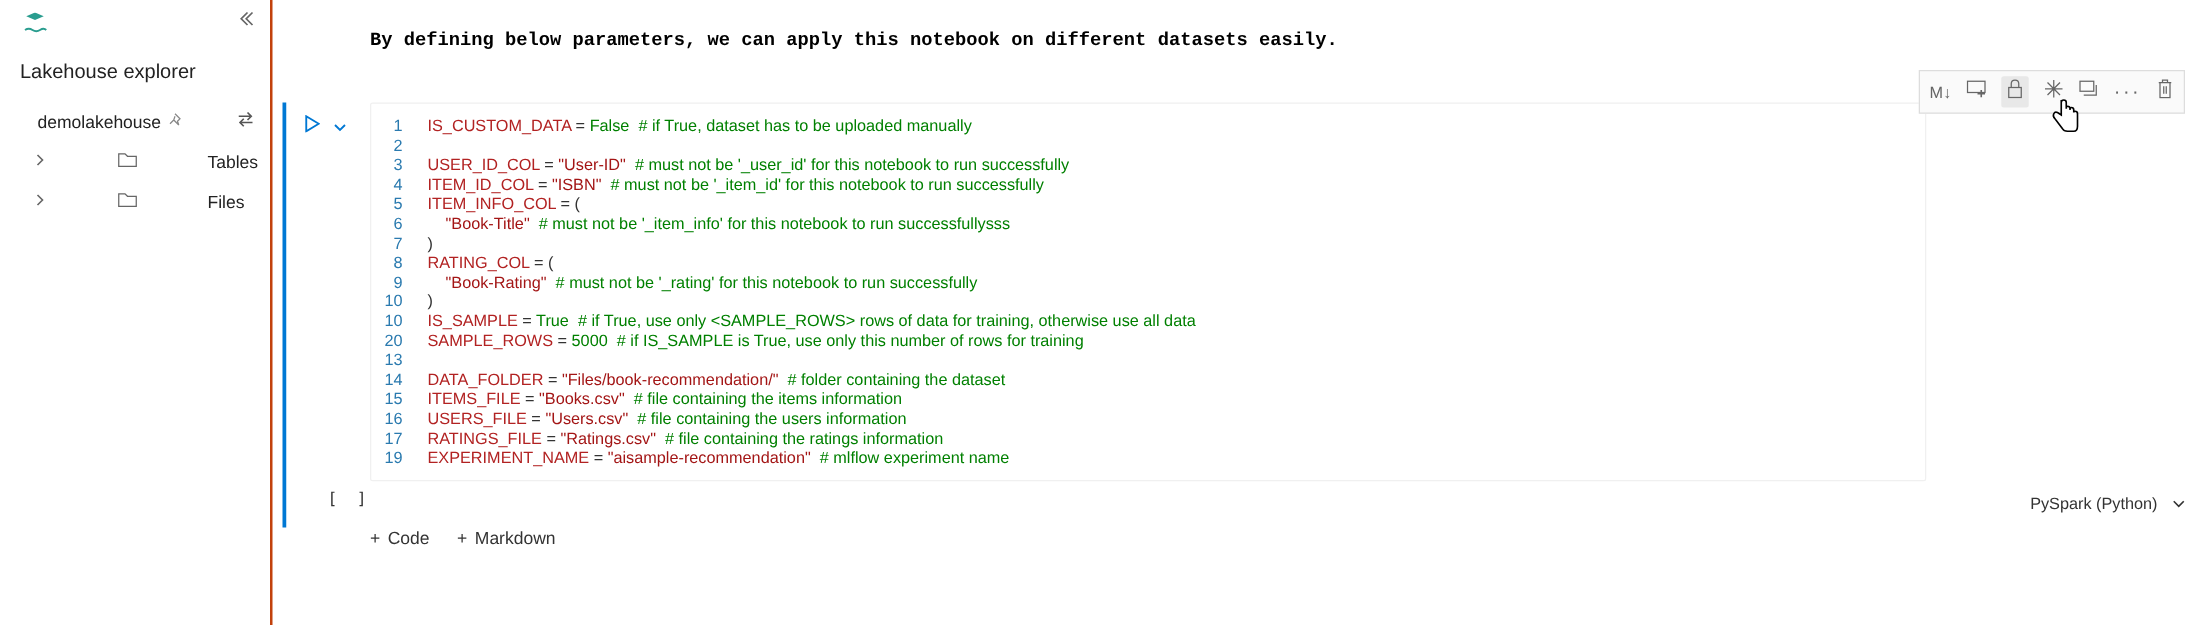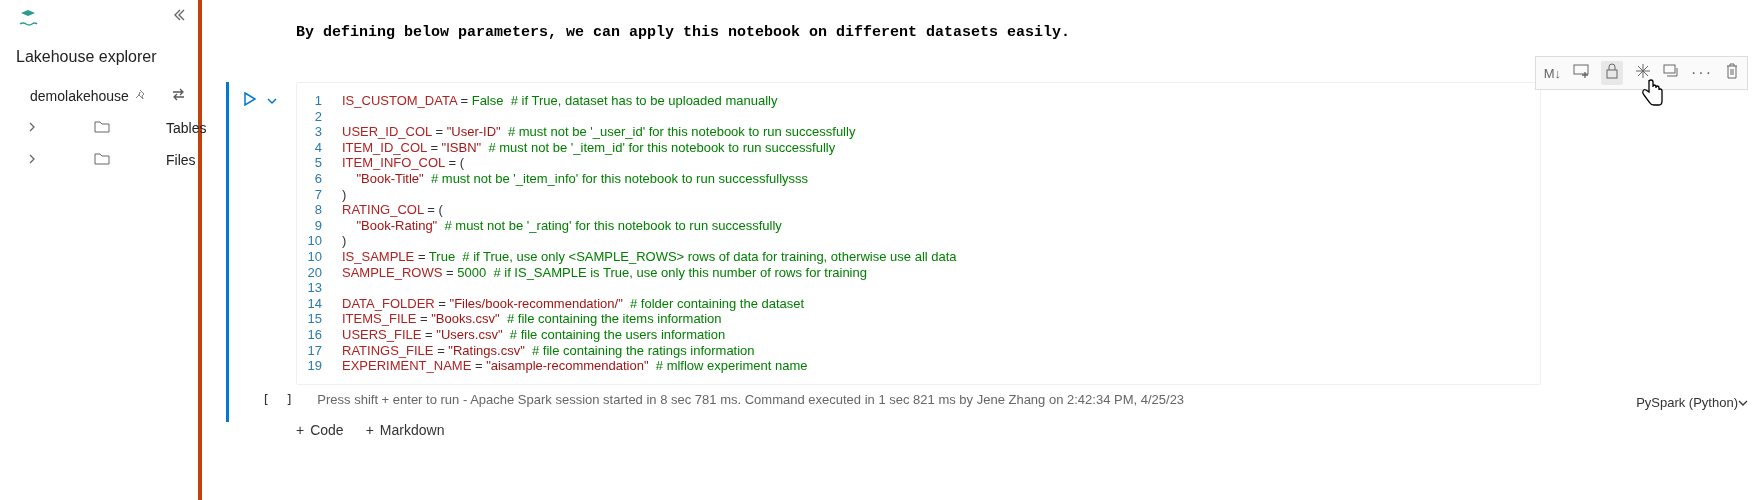--- a/index.html
+++ b/index.html
@@ -12,23 +12,23 @@
       width: 1756px;
       height: 500px;
       background: #ffffff;
       position: relative;
       overflow: hidden;
     }
     .sidebar {
       position: absolute;
       left: 0;
       top: 0;
-      width: 202px;
+      width: 218px;
       height: 100%;
-      border-right: 4px solid #c2410c;
+      border-right: 2px solid #c2410c;
       padding: 8px 12px;
     }
     .collapse-icon {
       position: absolute;
       right: 12px;
       top: 8px;
       font-size: 14px;
       color: #666;
       cursor: pointer;
     }
@@ -175,21 +175,21 @@
     }
     .lang-select {
       position: absolute;
       right: 8px;
       top: 395px;
       font-size: 13px;
       color: #333;
       cursor: pointer;
       display: flex;
       align-items: center;
-      gap: 0;
+      gap: 12px;
     }
     .add-buttons {
       position: absolute;
       left: 78px;
       top: 422px;
       display: flex;
       gap: 22px;
     }
     .add-btn {
       font-size: 14px;
@@ -408,21 +408,20 @@
   </div>
 
   <div class="cursor-hand">
     <svg width="26" height="30" viewBox="0 0 26 30">
       <path d="M9 4 L9 16 L6 14 Q4 13 3 15 Q2 17 4 19 L10 27 Q11 29 14 29 L19 29 Q22 29 22 25 L22 15 Q22 13 20 13 Q19 13 19 14 L19 12 Q19 10 17 10 Q16 10 16 12 L16 11 Q16 9 14 9 Q13 9 13 11 L13 6 Q13 4 11 4 Q9 4 9 6 Z" fill="#fff" stroke="#000" stroke-width="1.3"></path>
     </svg>
   </div>
 
   <div class="status-row">
     <span class="brackets">[&nbsp;&nbsp;]</span>
-    <span class="status-text">Press shift + enter to run - Apache Spark session started in 8 sec 781 ms. Command executed in 1 sec 821 ms by Jene Zhang on 2:42:34 PM, 4/25/23</span>
   </div>
 
   <div class="lang-select">
     <span>PySpark (Python)</span>
     <svg width="10" height="8" viewBox="0 0 10 8">
         <path d="M1 2 L5 6 L9 2" stroke="#333" fill="none" stroke-width="1.3"></path>
       </svg>
   </div>
 
   <div class="add-buttons">

